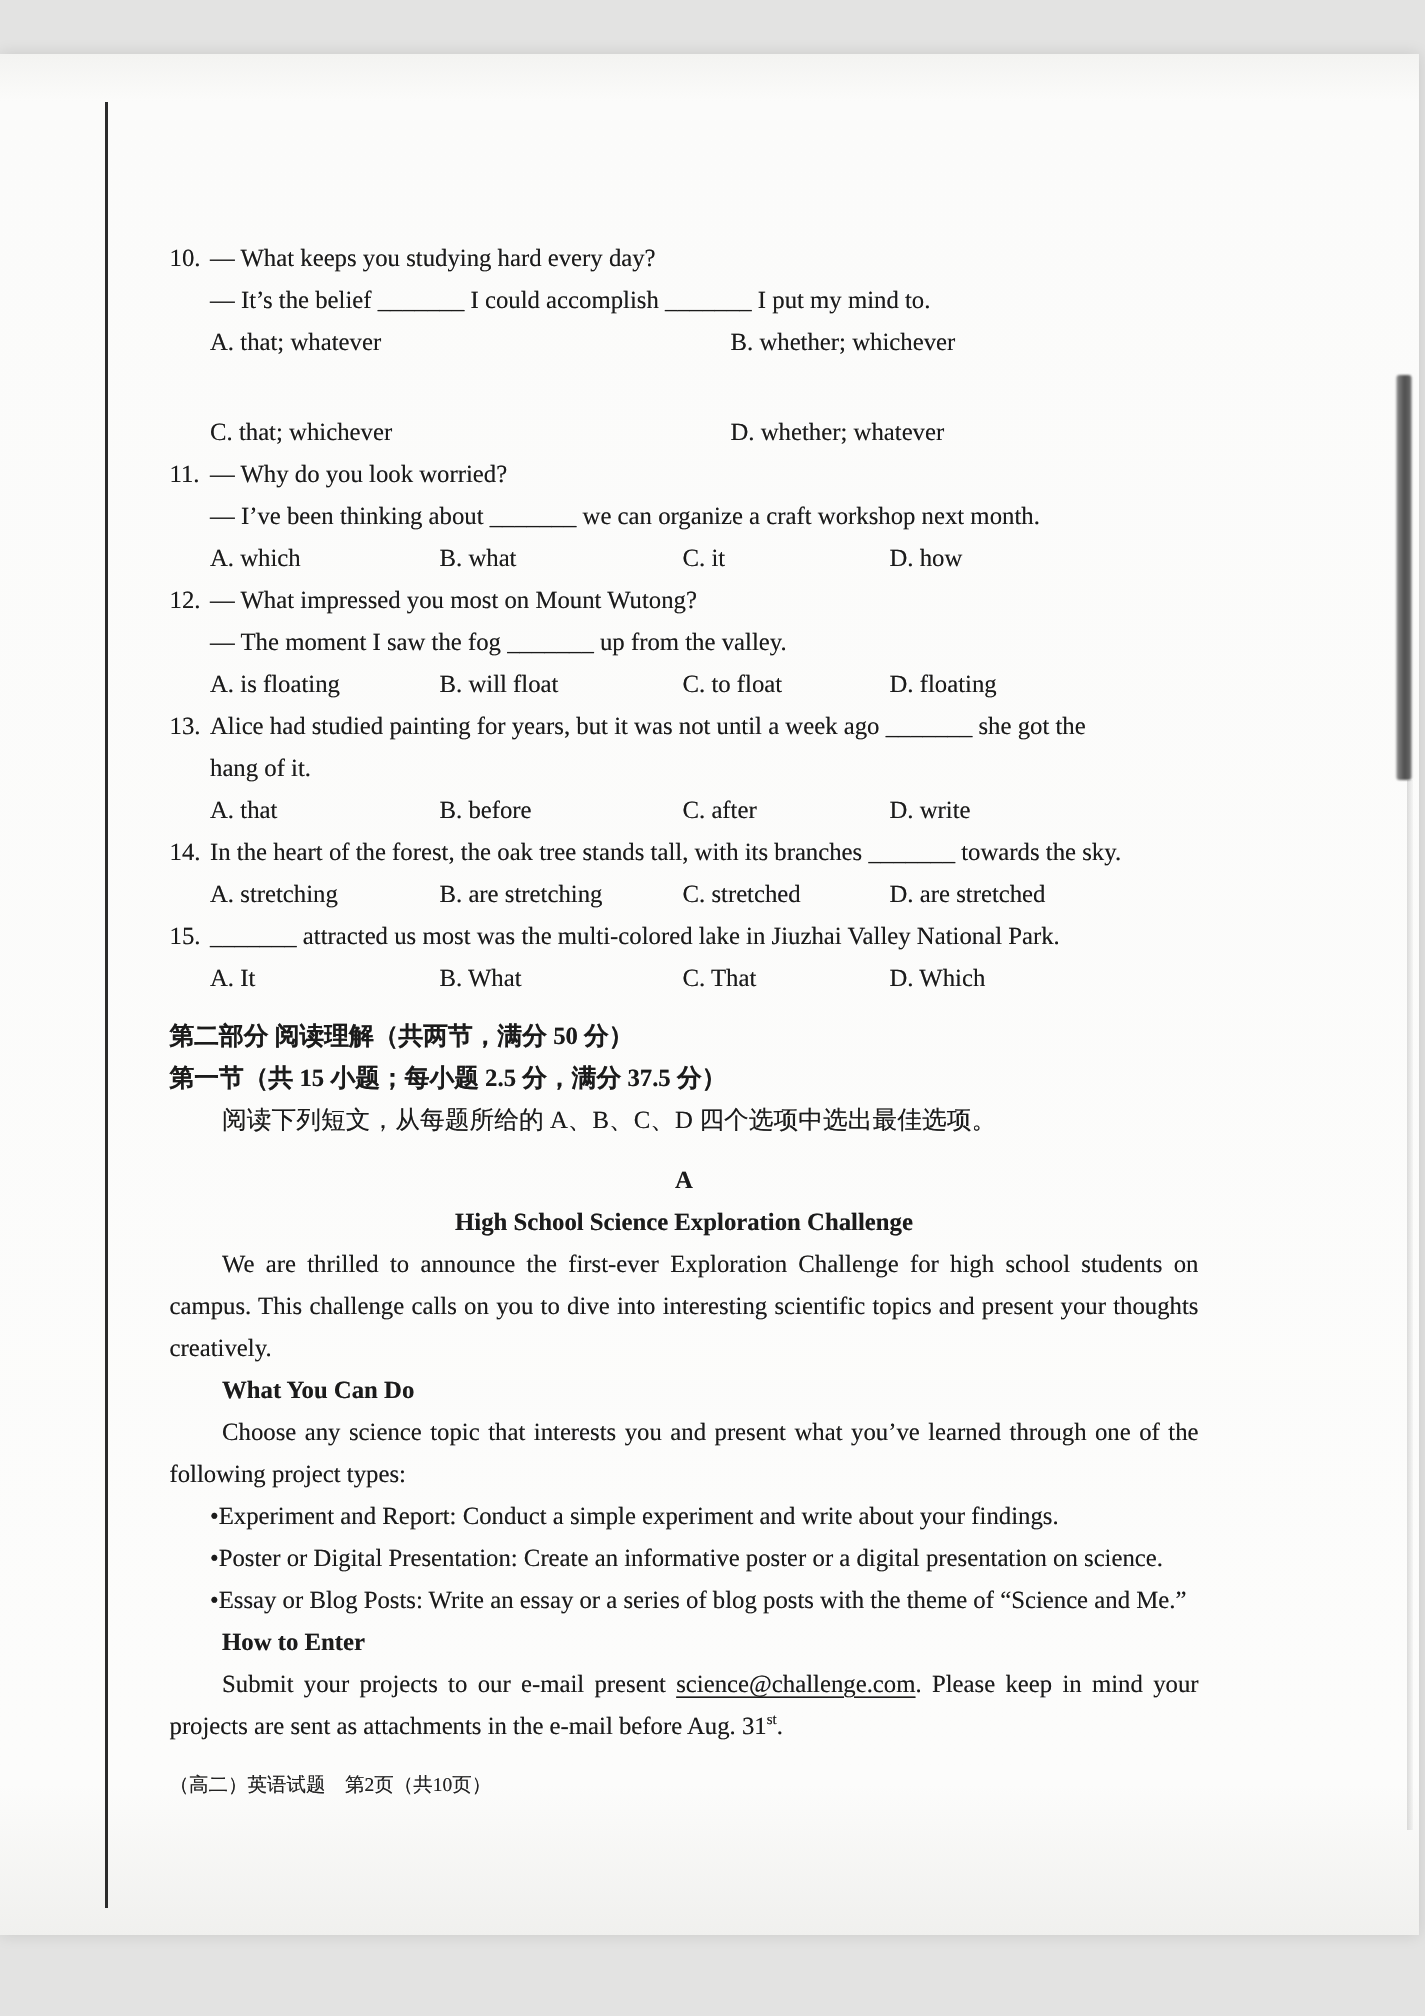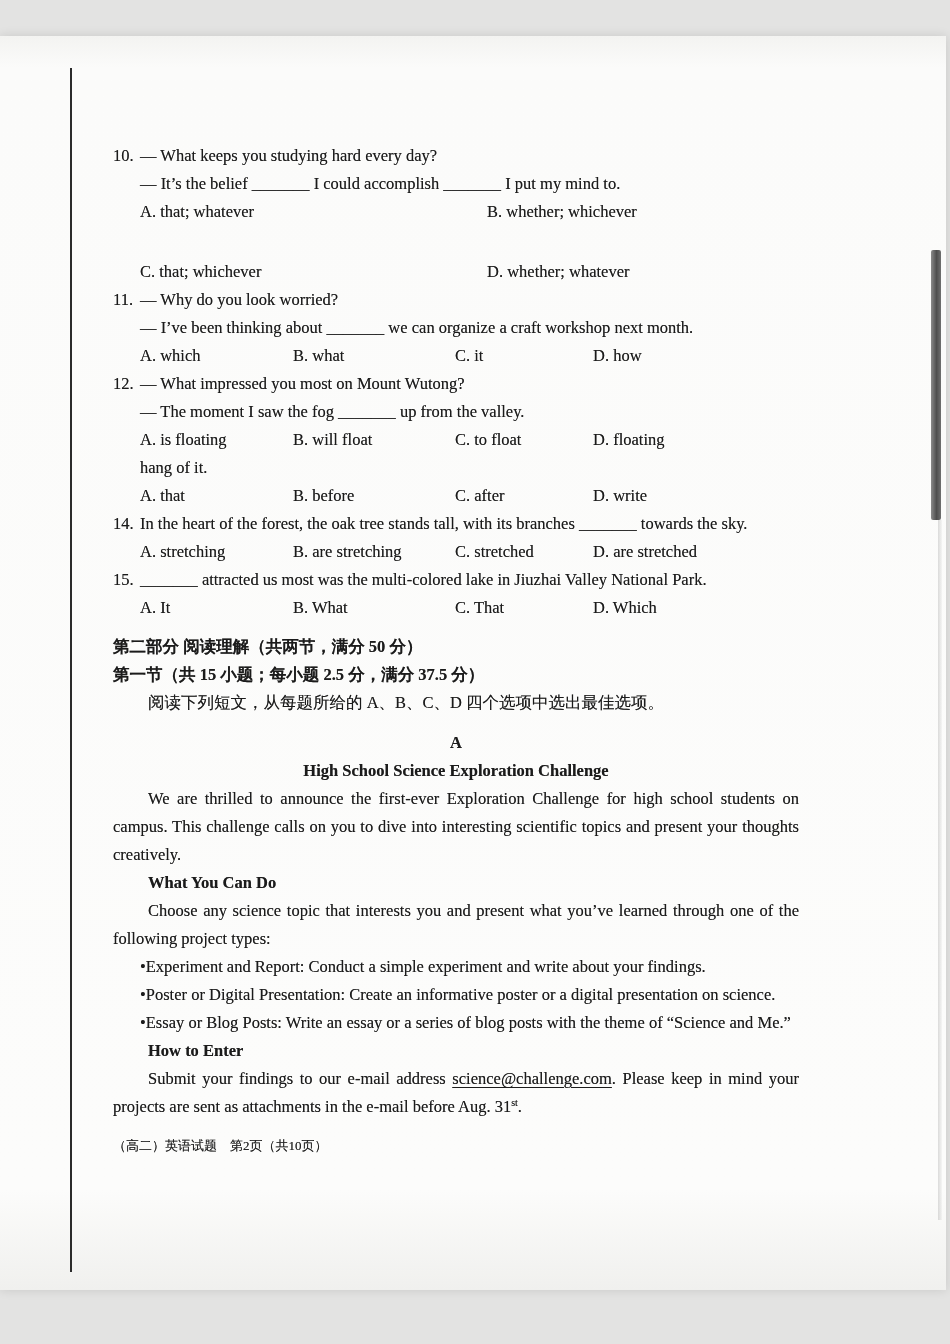--- a/index.html
+++ b/index.html
@@ -24,21 +24,21 @@
     position:absolute;left:931px;top:250px;width:10px;height:270px;
     background:linear-gradient(90deg,#8a8a8a 0,#4e4e4e 55%,#6f6f6f 100%);
     filter:blur(.6px);
     border-radius:2px;
   }
   .right-faint{
     position:absolute;left:938px;top:520px;width:4px;height:700px;
     background:linear-gradient(90deg,rgba(120,120,120,.25),rgba(120,120,120,.05));
   }
   .content{
-    position:absolute;left:113px;top:142px;width:686px;
+    position:absolute;left:113px;top:158px;width:686px;
     font-size:16.5px;line-height:28px;
     text-shadow:0 0 .4px rgba(20,20,20,.55);
   }
   .qline{margin:0;}
   .qnum{display:inline-block;width:27px;}
   .indent{margin-left:27px;}
   .opts4{display:grid;grid-template-columns:153px 162px 138px 1fr;margin-left:27px;}
   .opts2{display:grid;grid-template-columns:315px 1fr;margin-left:27px;gap:32px;}
   .bold{font-weight:bold;}
   .para{margin:0;text-indent:35px;text-align:justify;}
@@ -92,20 +92,21 @@
     <div class="qline indent">— The moment I saw the fog _______ up from the valley.</div>
     <div class="opts4">
       <span>A. is floating</span>
       <span>B. will float</span>
       <span>C. to float</span>
       <span>D. floating</span>
     </div>
   </div>
 
   <div>
+    <div class="qline"><span class="qnum">13.</span><span>Alice had studied painting for years, but it was not until a week ago _______ she got the</span></div>
     <div class="qline indent">hang of it.</div>
     <div class="opts4">
       <span>A. that</span>
       <span>B. before</span>
       <span>C. after</span>
       <span>D. write</span>
     </div>
   </div>
 
   <div>
@@ -138,17 +139,17 @@
   <p class="para">We are thrilled to announce the first-ever Exploration Challenge for high school students on campus. This challenge calls on you to dive into interesting scientific topics and present your thoughts creatively.</p>
 
   <div class="subhead">What You Can Do</div>
   <p class="para">Choose any science topic that interests you and present what you’ve learned through one of the following project types:</p>
 
   <div class="bullet">•Experiment and Report: Conduct a simple experiment and write about your findings.</div>
   <div class="bullet">•Poster or Digital Presentation: Create an informative poster or a digital presentation on science.</div>
   <div class="bullet">•Essay or Blog Posts: Write an essay or a series of blog posts with the theme of “Science and Me.”</div>
 
   <div class="subhead">How to Enter</div>
-  <p class="para"><span>Submit your findings to our e-mail address </span><span class="email">science@challenge.com</span><span>. Please keep in mind your projects are sent as attachments in the e-mail before Aug. 31</span><sup>st</sup><span>.</span></p>
+  <p class="para"><span>Submit your projects to our e-mail present </span><span class="email">science@challenge.com</span><span>. Please keep in mind your projects are sent as attachments in the e-mail before Aug. 31</span><sup>st</sup><span>.</span></p>
 
   <div class="footer">（高二）英语试题　第2页（共10页）</div>
 
 </div>
 
 </body></html>

